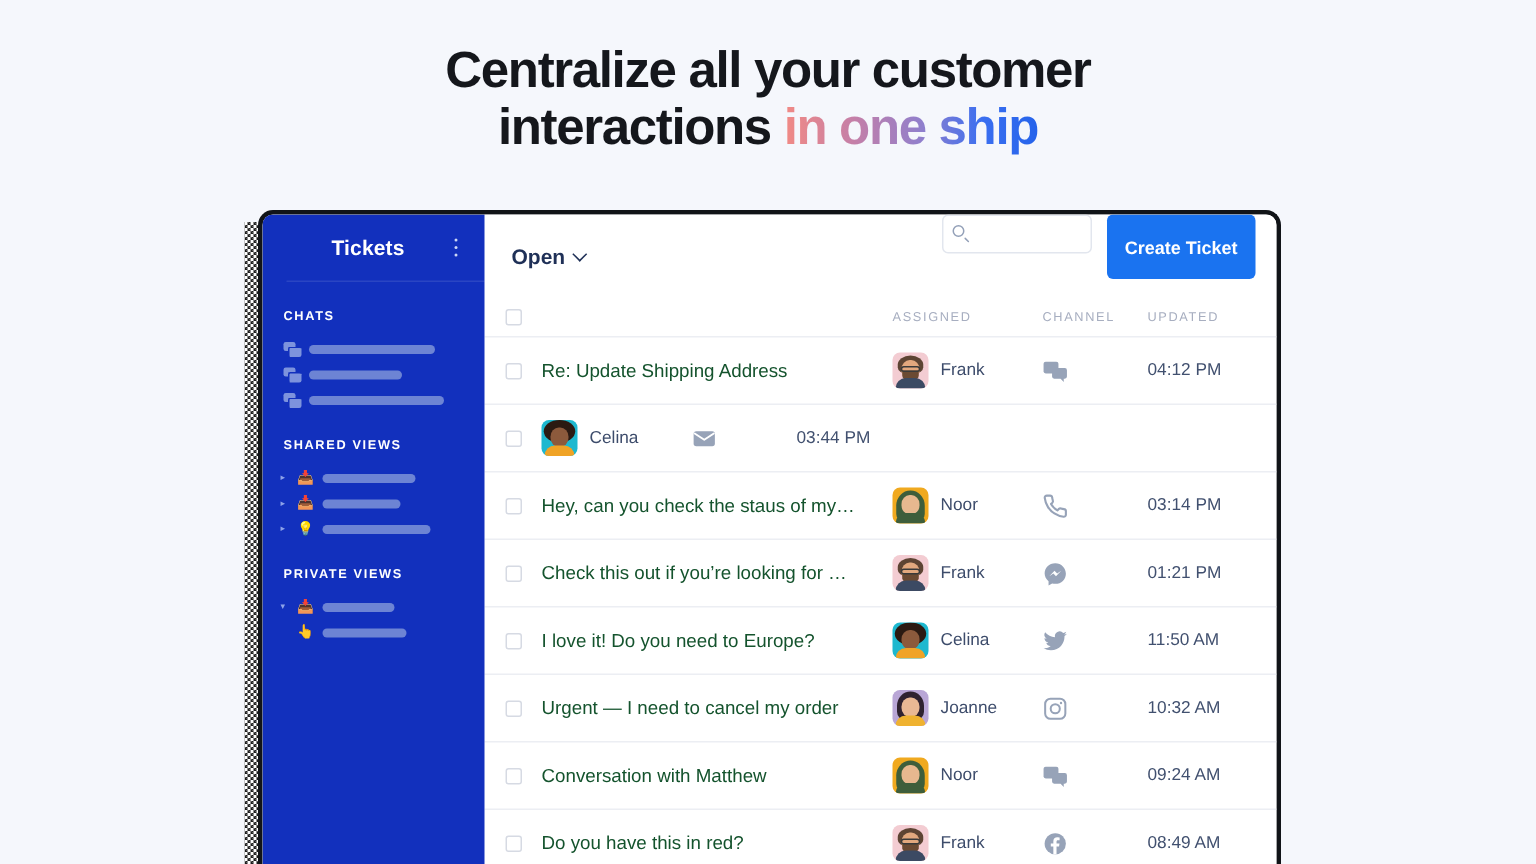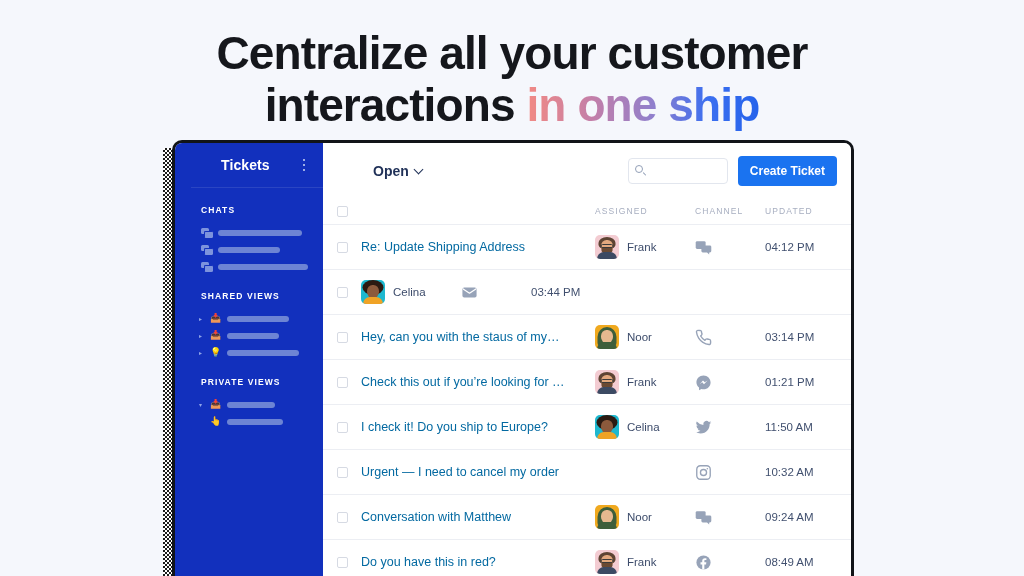--- a/index.html
+++ b/index.html
@@ -15,21 +15,21 @@
     position: relative;
   }
 
   
   .headline {
     position: absolute;
     top: 28px;
     left: 0;
     width: 1024px;
     text-align: center;
-    font-size: 46px;
+    font-size: 34px;
     font-weight: bold;
     line-height: 1.13;
     letter-spacing: -0.9px;
     color: #15171c;
   }
   .headline .line { display: block; }
   .grad {
     background-image: linear-gradient(90deg, #f28a84 0%, #c47fa8 28%, #8f7fcd 55%, #3b6ff0 78%, #2563eb 100%);
     -webkit-background-clip: text;
     background-clip: text;
@@ -110,21 +110,21 @@
     background: #cdd7f5;
   }
 
   .sb-section {
     font-size: 8.5px;
     font-weight: bold;
     letter-spacing: 1.1px;
     color: #ffffff;
     padding: 0 0 0 14px;
   }
-  .sb-group { margin-top: 16px; padding-left: 12px; }
+  .sb-group { margin-top: 16px; }
   .sb-group.first { margin-top: 17px; }
   .sb-list { margin-top: 9px; }
 
   .sb-row {
     display: flex;
     align-items: center;
     height: 17px;
     padding-left: 14px;
     gap: 6px;
   }
@@ -179,24 +179,22 @@
     background: #ffffff;
     display: flex;
     flex-direction: column;
     min-width: 0;
   }
 
   .toolbar {
     height: 55px;
     flex: 0 0 55px;
     display: flex;
-    align-items: center;
     padding: 0 14px 0 18px;
     box-sizing: border-box;
-    margin-left: 32px;
   }
   .filter-select {
     display: flex;
     align-items: center;
     gap: 6px;
     font-size: 14px;
     font-weight: bold;
     color: #1f3057;
     cursor: pointer;
   }
@@ -258,21 +256,21 @@
     outline: none;
     font-family: "Liberation Sans", sans-serif;
     font-size: 11px;
     color: #2b3550;
     width: 100%;
     background: transparent;
     padding-left: 4px;
   }
 
   .create-btn {
-    height: 30px;
+    height: 43px;
     padding: 0 12px;
     background: #1a73f0;
     color: #ffffff;
     border: none;
     border-radius: 4px;
     font-family: "Liberation Sans", sans-serif;
     font-size: 12px;
     font-weight: bold;
     cursor: pointer;
     white-space: nowrap;
@@ -300,21 +298,21 @@
     border: 1.3px solid #d6dae3;
     border-radius: 2px;
     background: #fff;
     box-sizing: border-box;
     cursor: pointer;
   }
   .subject-cell {
     flex: 1;
     min-width: 0;
     font-size: 12.5px;
-    color: #0369a1;
+    color: #14532d;
     white-space: nowrap;
     overflow: hidden;
     text-overflow: ellipsis;
     padding-right: 23px;
   }
   .assigned-cell {
     width: 100px;
     flex: 0 0 100px;
     display: flex;
     align-items: center;
@@ -575,21 +573,21 @@
                 <path d="M3 7l9 6 9-6" stroke="#ffffff" stroke-width="1.8" fill="none" stroke-linecap="round" stroke-linejoin="round"></path>
               </svg>
             </span>
           </div>
           <div class="updated-cell">03:44 PM</div>
         </div>
         <div class="row">
           <div class="cb-cell">
             <div class="checkbox"></div>
           </div>
-          <div class="subject-cell">Hey, can you with the staus of my…</div>
+          <div class="subject-cell">Hey, can you check the staus of my…</div>
           <div class="assigned-cell">
             <span class="avatar" style="background:#f0a91f">
               <span class="hair" style="background:#3e5e3b;width:19px;height:20px;top:2px;border-radius:50% 50% 22% 22%"></span>
               <span class="skin" style="background:#e7b88f;"></span>
               <span class="body" style="background:#3e5e3b;"></span>
             </span>
             <span class="assignee-name">Noor</span>
           </div>
           <div class="channel-cell">
             <span>
@@ -622,21 +620,21 @@
                 <path d="M6.4 14.4l4.9-5.2 2.5 2.6 3.8-2.6-4.9 5.2-2.5-2.6z" fill="#ffffff"></path>
               </svg>
             </span>
           </div>
           <div class="updated-cell">01:21 PM</div>
         </div>
         <div class="row">
           <div class="cb-cell">
             <div class="checkbox"></div>
           </div>
-          <div class="subject-cell">I check it! Do you ship to Europe?</div>
+          <div class="subject-cell">I love it! Do you need to Europe?</div>
           <div class="assigned-cell">
             <span class="avatar" style="background:#1eb8cf">
               <span class="hair" style="background:#2b1a12;width:21px;height:15px;top:0;border-radius:50%"></span>
               <span class="skin" style="background:#8c5a3c;"></span>
               <span class="body" style="background:#f0a326;"></span>
             </span>
             <span class="assignee-name">Celina</span>
           </div>
           <div class="channel-cell">
             <span>
@@ -645,20 +643,28 @@
               </svg>
             </span>
           </div>
           <div class="updated-cell">11:50 AM</div>
         </div>
         <div class="row">
           <div class="cb-cell">
             <div class="checkbox"></div>
           </div>
           <div class="subject-cell">Urgent — I need to cancel my order</div>
+          <div class="assigned-cell">
+            <span class="avatar" style="background:#b9a6d6">
+              <span class="hair" style="background:#2f2230;width:18px;height:19px;top:1px;border-radius:50% 50% 30% 30%"></span>
+              <span class="skin" style="background:#e9b894;"></span>
+              <span class="body" style="background:#efb230;"></span>
+            </span>
+            <span class="assignee-name">Joanne</span>
+          </div>
           <div class="channel-cell">
             <span>
               <svg class="chan-icon" viewBox="0 0 24 24" fill="none" stroke="currentColor" stroke-width="1.9">
                 <rect x="2.5" y="2.5" width="19" height="19" rx="5"></rect>
                 <circle cx="12" cy="12" r="4.3"></circle>
                 <circle cx="17.4" cy="6.6" r="1.1" fill="currentColor" stroke="none"></circle>
               </svg>
             </span>
           </div>
           <div class="updated-cell">10:32 AM</div>

